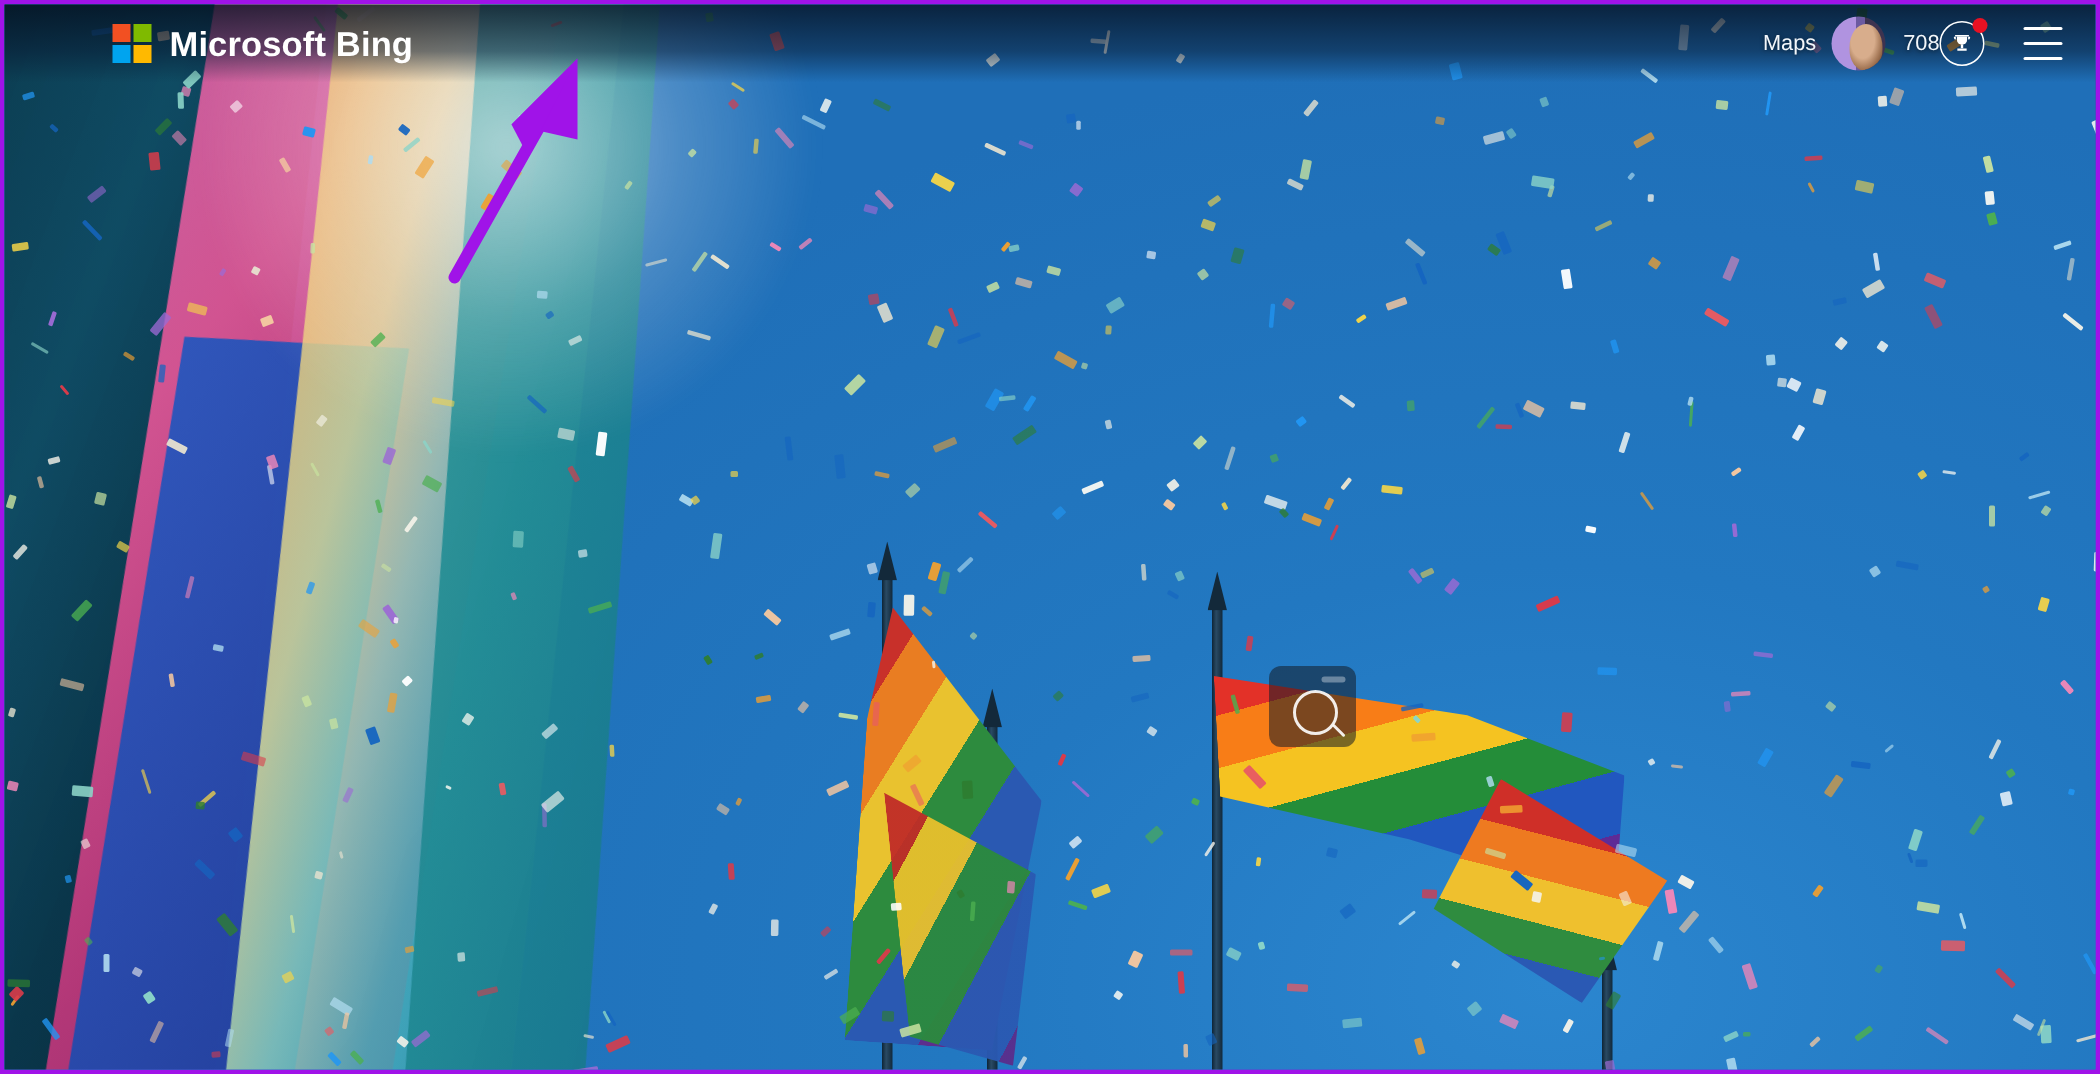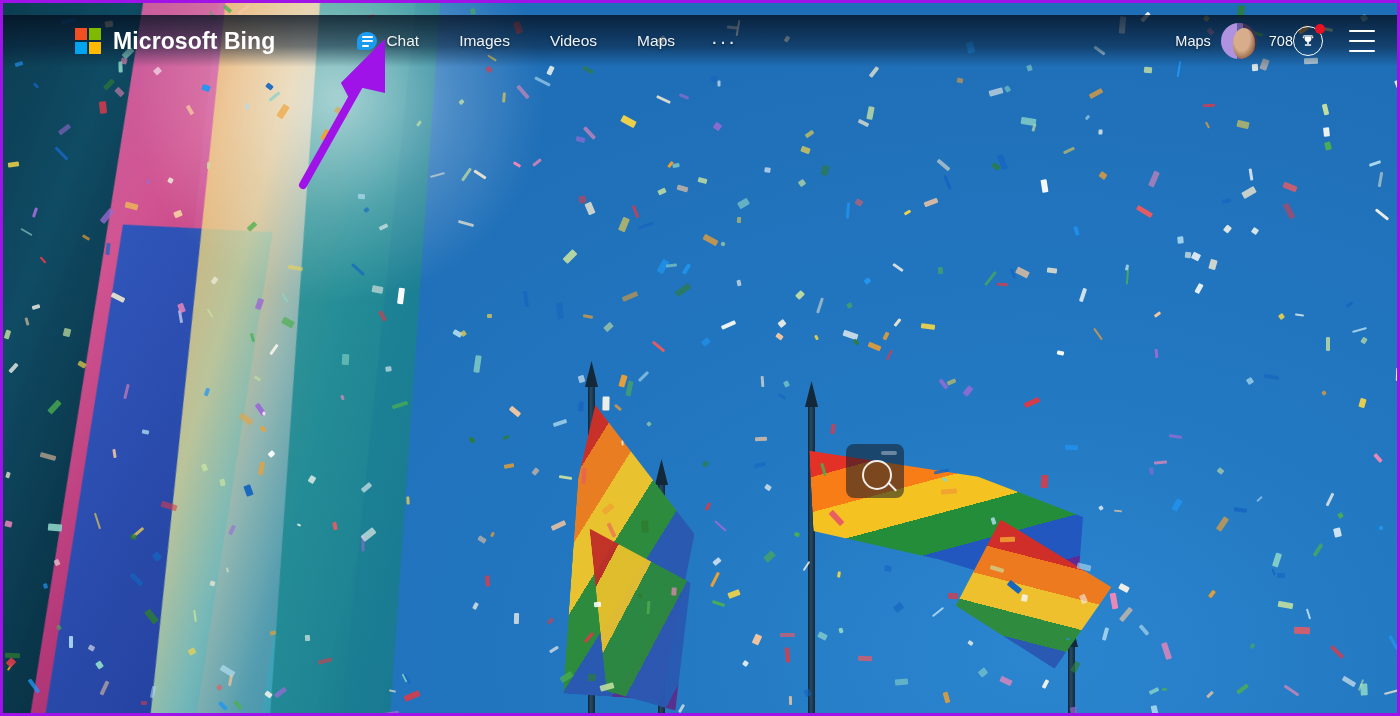--- a/index.html
+++ b/index.html
@@ -174,21 +174,21 @@
   
   .confetti i {
     position: absolute;
     display: block;
     border-radius: 1px;
   }
 
   
   .header {
     position: absolute;
-    top: 12px; left: 0; right: 0;
+    top: 0; left: 0; right: 0;
     height: 52px;
     display: flex;
     align-items: center;
     background: linear-gradient(180deg, rgba(4,16,32,.80) 0%, rgba(8,28,52,.55) 60%, rgba(10,40,70,0) 100%);
     z-index: 30;
   }
   .brand {
     display: flex; align-items: center; gap: 12px;
     margin-left: 72px;
   }
@@ -937,42 +937,20 @@
     <div class="brand">
       <div class="ms-logo">
         <span></span>
           <span></span>
           <span></span>
           <span></span>
       </div>
       <div class="brand-name">Microsoft Bing</div>
     </div>
 
-    <div class="nav">
-      <div class="nav-item">
-        <span class="chat-bubble">
-          <b></b>
-            <b></b>
-            <b></b>
-        </span>
-        <span>Chat</span>
-      </div>
-      <div class="nav-item">
-        <span>Images</span>
-      </div>
-      <div class="nav-item">
-        <span>Videos</span>
-      </div>
-      <div class="nav-item">
-        <span>Maps</span>
-      </div>
-      <div class="nav-item more">
-        <span>···</span>
-      </div>
-    </div>
 
     <div class="header-right">
       <div class="user-name">Maps</div>
       <div class="avatar"></div>
       <div class="rewards">
         <span class="points">708</span>
         <span class="trophy">
           <svg width="16" height="16" viewBox="0 0 16 16" aria-hidden="true">
             <path d="M3.4 2.3h9.2v1.1H3.4z" fill="#fff"></path>
             <path d="M4.6 3.4h6.8v2.1a3.4 3.4 0 0 1-6.8 0z" fill="#fff"></path>

